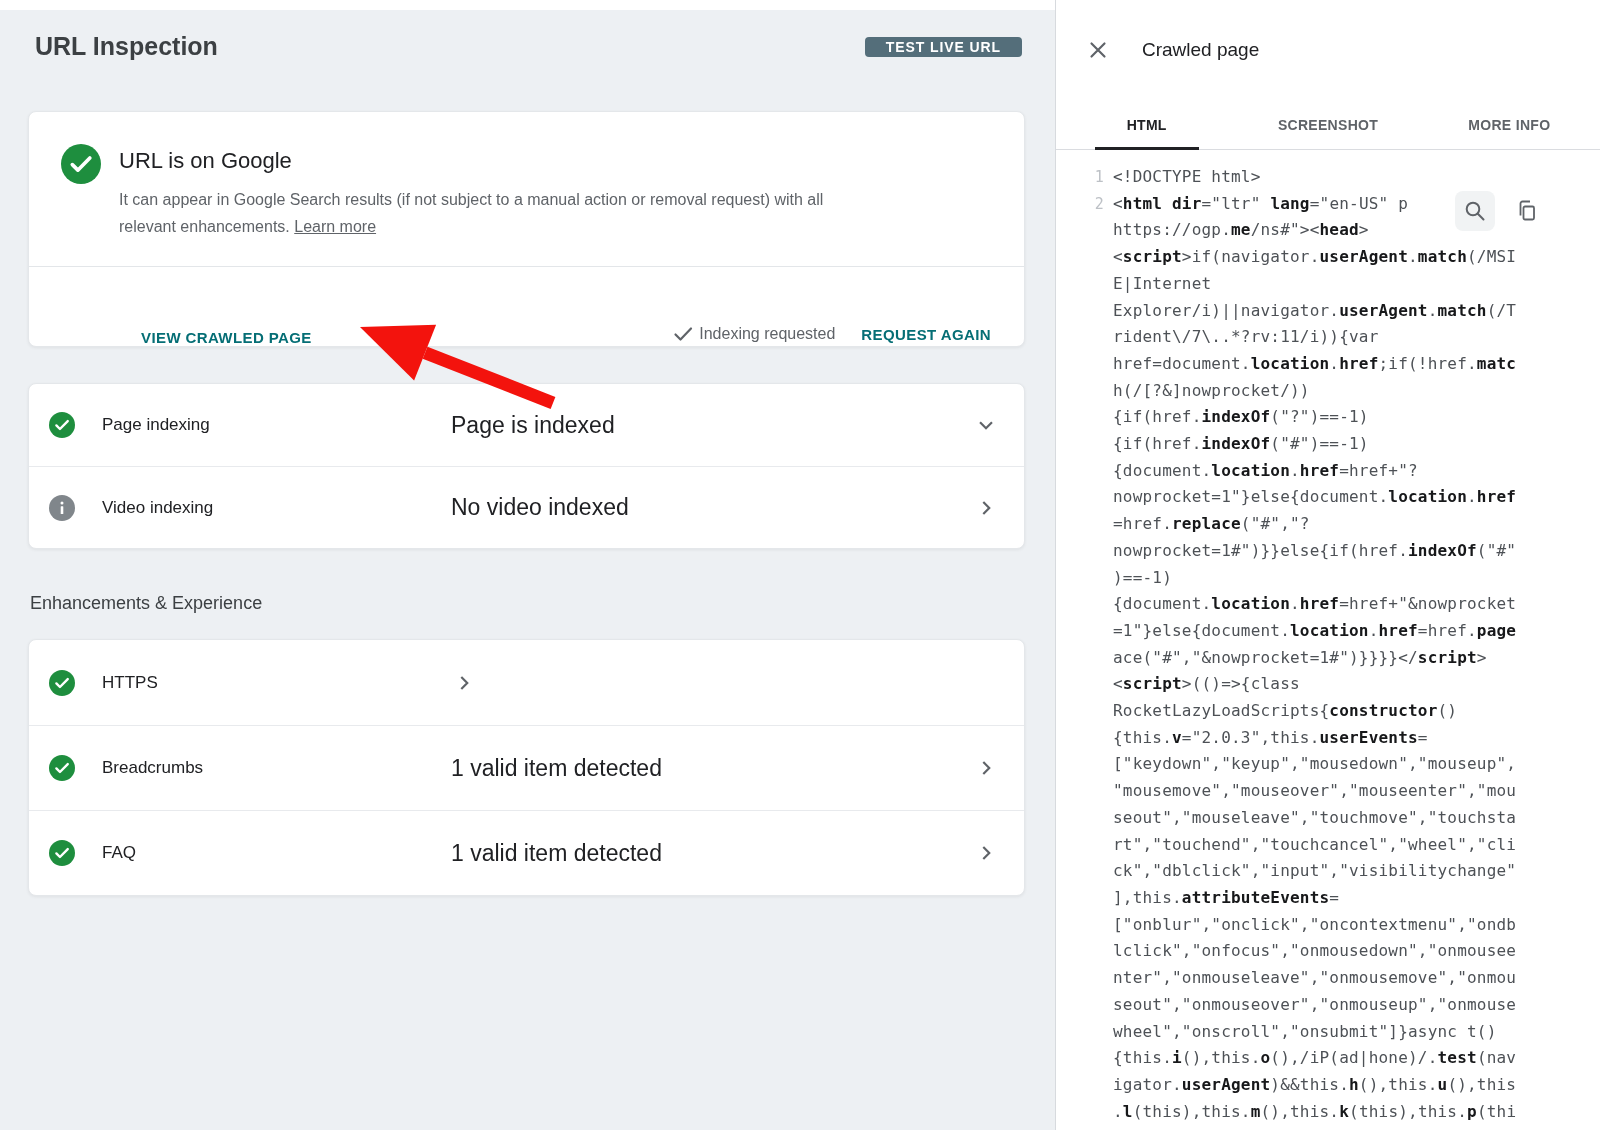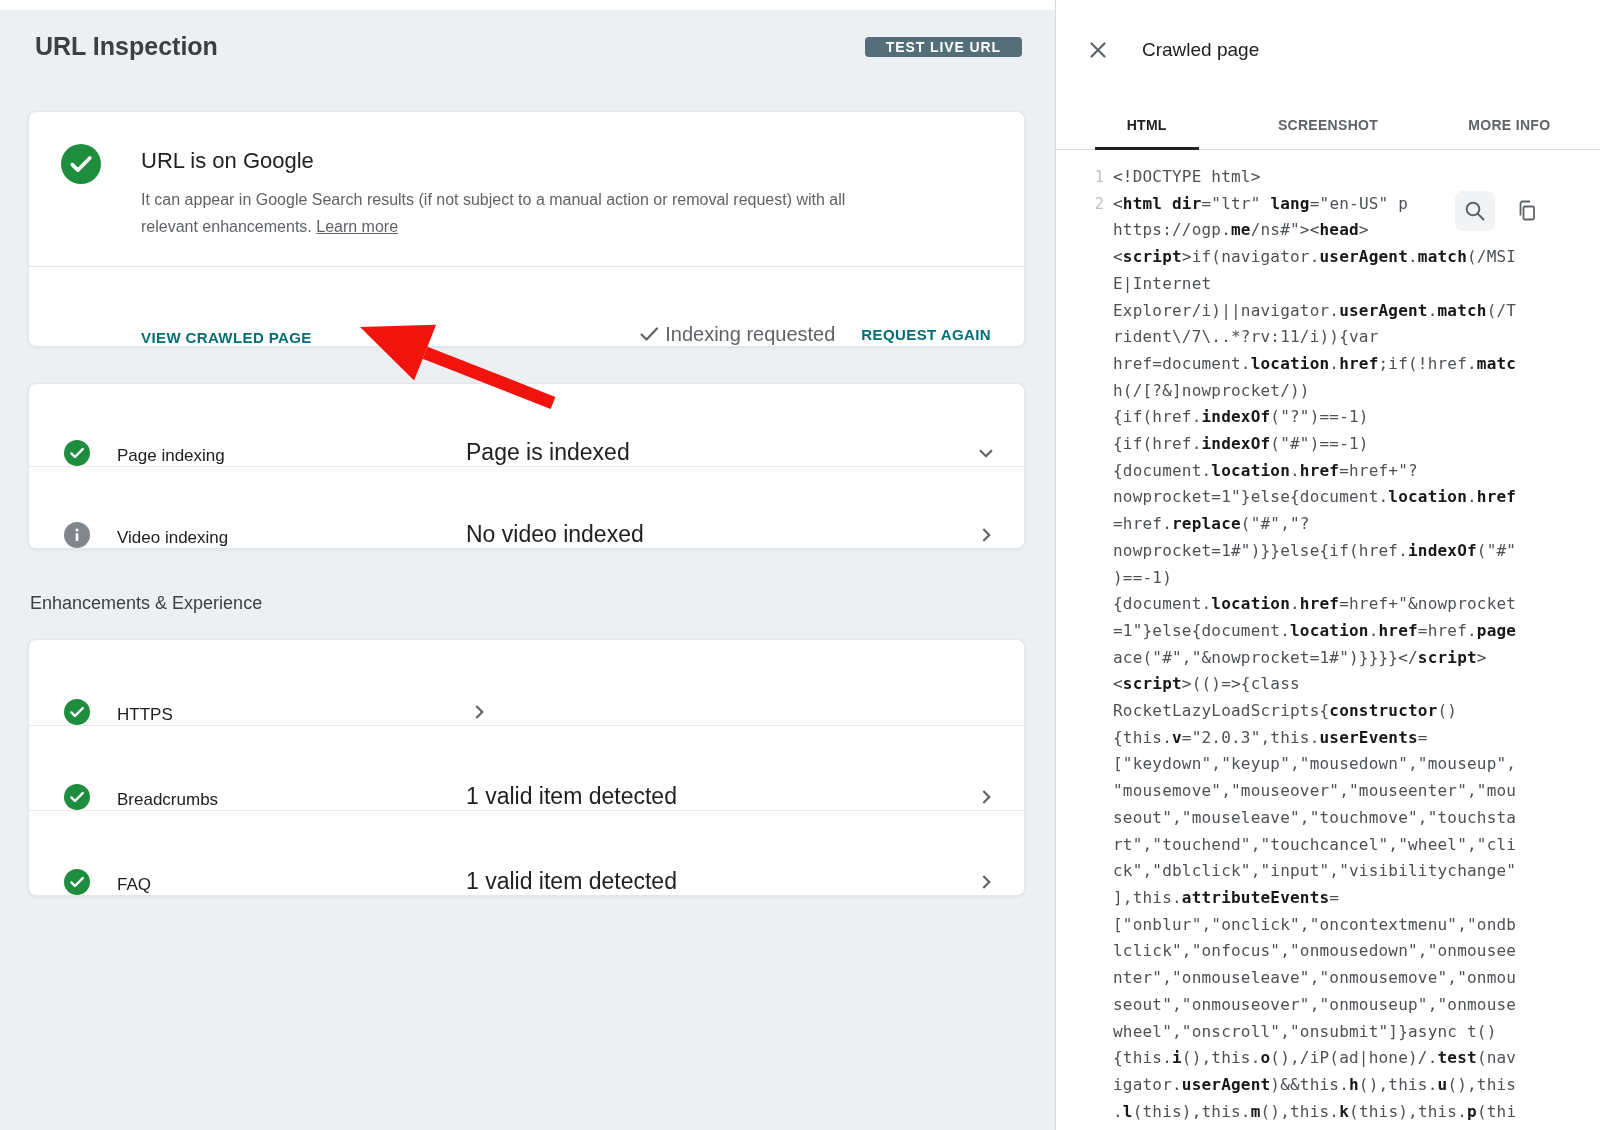--- a/index.html
+++ b/index.html
@@ -18,35 +18,35 @@
   .page-title{font-size:25px;font-weight:700;color:#3c4043}
   .test-live-btn{margin-left:auto;background:var(--button-bg);color:#fff;border:none;
     border-radius:4px;font-family:inherit;font-size:14px;font-weight:700;letter-spacing:.9px;
     padding:2px 21px;cursor:pointer}
   .card{background:#fff;border:1px solid #e4e7ea;border-radius:8px;margin:0 30px 0 28px;
     box-shadow:0 1px 3px rgba(60,64,67,.08)}
   .verdict-card{margin-top:50px}
   .verdict-top{display:flex;padding:32px 35px 26px 32px}
   .icon-40{width:40px;height:40px;flex:none}
   .icon-40 svg{width:40px;height:40px;display:block}
-  .verdict-text{margin-left:40px}
+  .verdict-text{margin-left:18px}
   .verdict-title{font-size:22px;font-weight:500;color:#202124;margin:4px 0 12px}
   .verdict-desc{font-size:16px;line-height:27px;color:#5f6368;max-width:745px}
   .learn-more{color:#5f6368;text-decoration:underline;cursor:pointer}
   .verdict-actions{border-top:1px solid #e3e6e9;height:80px;display:flex;align-items:flex-end;
     padding:0 33px 0 112px}
   .teal-link{color:var(--teal);font-size:15px;font-weight:600;letter-spacing:.4px;
     text-decoration:none;cursor:pointer}
   .actions-right{margin-left:auto;display:flex;align-items:center}
   .icon-24{width:24px;height:24px}
   .icon-24 svg{width:24px;height:24px;display:block}
-  .indexing-req{font-size:20px;color:#5f6368;margin-left:4px}
+  .indexing-req{font-size:16px;color:#5f6368;margin-left:4px}
   .request-again{margin-left:26px}
   .status-card{margin-top:36px}
-  .row{display:flex;align-items:flex-end;height:82px;padding:0 25px 0 35px;cursor:pointer}
+  .row{display:flex;align-items:center;height:82px;padding:0 25px 0 20px;cursor:pointer}
   .enh-card .row{height:85px}
   .row + .row{border-top:1px solid #e8eaed}
   .icon-26{width:26px;height:26px;flex:none}
   .icon-26 svg{width:26px;height:26px;display:block}
   .row .label{margin-left:27px;width:349px;font-size:17px;color:#202124}
   .row .value{flex:1;font-size:23px;color:#202124}
   .chevron{width:26px;height:26px;color:#5f6368;flex:none}
   .chevron svg{width:26px;height:26px;display:block}
   .section-title{font-size:18px;font-weight:400;color:#3c4043;margin:44px 0 25px 30px}
   .arrow-svg{position:absolute;left:330px;top:300px;width:260px;height:130px;pointer-events:none}

